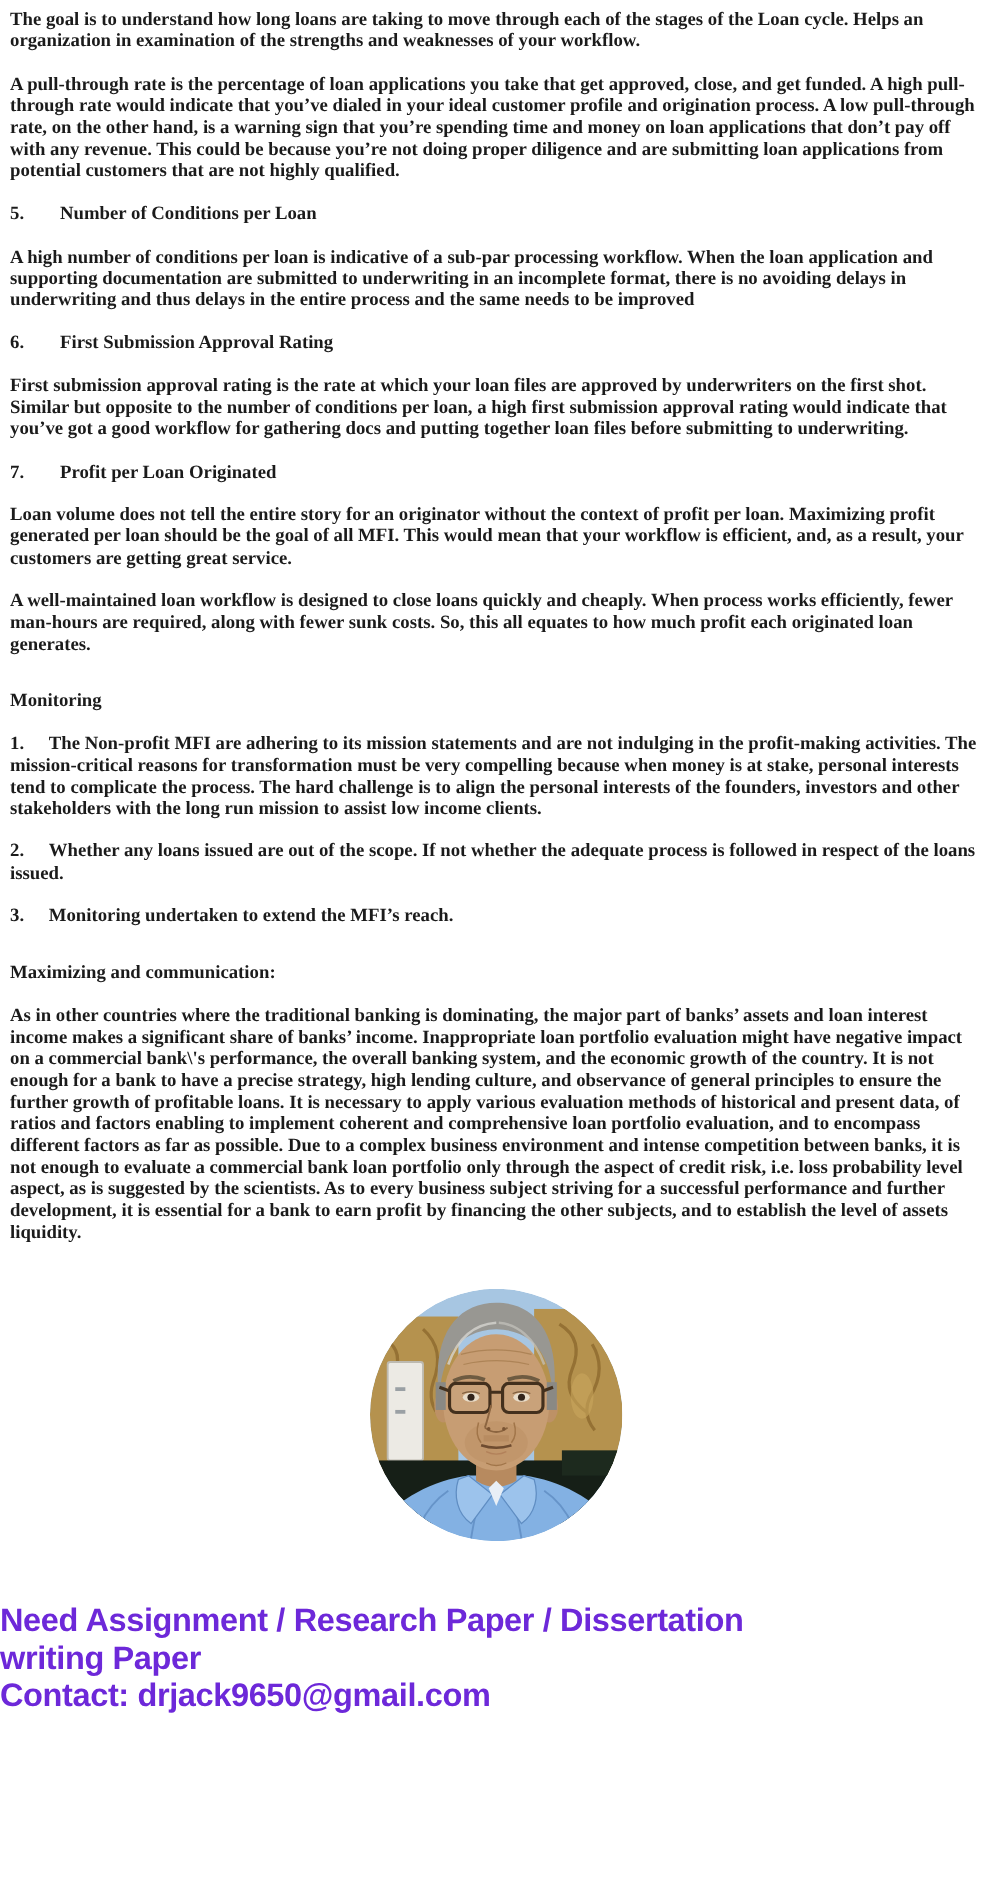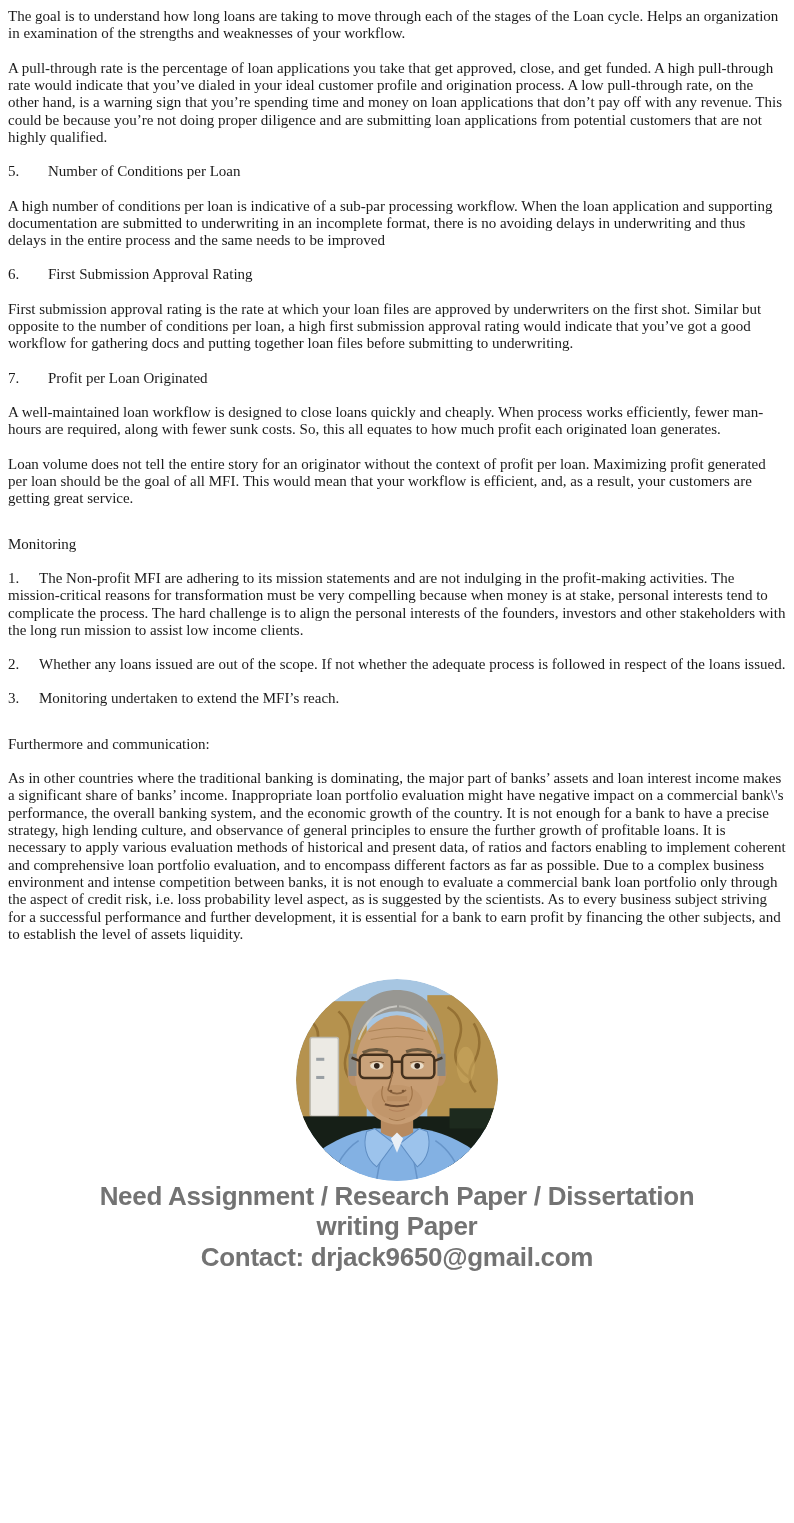--- a/index.html
+++ b/index.html
@@ -7,68 +7,68 @@
     width: 794px; height: 1523px;
     background: #ffffff;
     color: #1b1b1b;
     font-family: "Liberation Serif", serif;
     font-size: 15px;
     line-height: 1.155;
     overflow: hidden;
     box-sizing: border-box;
   }
   .doc { padding: 8px 7px 0 8px; }
-  .doc p { margin: 0 0 17px 0; }
-  p.bold { font-weight: normal; margin-top: 28px; }
+  .doc p { margin: 0 0 17px 0; font-weight: bold; }
+  p.bold { font-weight: bold; margin-top: 28px; }
   .num { display: inline-block; }
   .num-h { width: 40px; }
   .num-li { width: 31px; }
 
   .photo {
     width: 202px; height: 202px;
     margin: 36px auto 0 auto;
     border-radius: 50%;
     overflow: hidden;
   }
   .photo svg { display: block; }
 
   .promo {
-    text-align: center;
+    margin-top: 48px;
     font-family: "Liberation Sans", sans-serif;
     font-weight: bold;
     font-size: 26px;
     line-height: 1.16;
     letter-spacing: -0.3px;
-    color: #737373;
+    color: #6d28d9;
   }
 </style>
 </head>
 <body>
 
 <div class="doc">
   <p>The goal is to understand how long loans are taking to move through each of the stages of the Loan cycle. Helps an organization in examination of the strengths and weaknesses of your workflow.</p>
   <p>A pull-through rate is the percentage of loan applications you take that get approved, close, and get funded. A high pull-through rate would indicate that you’ve dialed in your ideal customer profile and origination process. A low pull-through rate, on the other hand, is a warning sign that you’re spending time and money on loan applications that don’t pay off with any revenue. This could be because you’re not doing proper diligence and are submitting loan applications from potential customers that are not highly qualified.</p>
 
   <p><span class="num num-h">5.</span><span>Number of Conditions per Loan</span></p>
   <p>A high number of conditions per loan is indicative of a sub-par processing workflow. When the loan application and supporting documentation are submitted to underwriting in an incomplete format, there is no avoiding delays in underwriting and thus delays in the entire process and the same needs to be improved</p>
 
   <p><span class="num num-h">6.</span><span>First Submission Approval Rating</span></p>
   <p>First submission approval rating is the rate at which your loan files are approved by underwriters on the first shot. Similar but opposite to the number of conditions per loan, a high first submission approval rating would indicate that you’ve got a good workflow for gathering docs and putting together loan files before submitting to underwriting.</p>
 
   <p><span class="num num-h">7.</span><span>Profit per Loan Originated</span></p>
+  <p>Loan volume does not tell the entire story for an originator without the context of profit per loan. Maximizing profit generated per loan should be the goal of all MFI. This would mean that your workflow is efficient, and, as a result, your customers are getting great service.</p>
   <p>A well-maintained loan workflow is designed to close loans quickly and cheaply. When process works efficiently, fewer man-hours are required, along with fewer sunk costs. So, this all equates to how much profit each originated loan generates.</p>
-  <p>Loan volume does not tell the entire story for an originator without the context of profit per loan. Maximizing profit generated per loan should be the goal of all MFI. This would mean that your workflow is efficient, and, as a result, your customers are getting great service.</p>
 
   <p class="bold">Monitoring</p>
 
   <p><span class="num num-li">1.</span><span>The Non-profit MFI are adhering to its mission statements and are not indulging in the profit-making activities. The mission-critical reasons for transformation must be very compelling because when money is at stake, personal interests tend to complicate the process. The hard challenge is to align the personal interests of the founders, investors and other stakeholders with the long run mission to assist low income clients.</span></p>
   <p><span class="num num-li">2.</span><span>Whether any loans issued are out of the scope. If not whether the adequate process is followed in respect of the loans issued.</span></p>
   <p><span class="num num-li">3.</span><span>Monitoring undertaken to extend the MFI’s reach.</span></p>
 
-  <p class="bold">Furthermore and communication:</p>
+  <p class="bold">Maximizing and communication:</p>
   <p>As in other countries where the traditional banking is dominating, the major part of banks’ assets and loan interest income makes a significant share of banks’ income. Inappropriate loan portfolio evaluation might have negative impact on a commercial bank\'s performance, the overall banking system, and the economic growth of the country. It is not enough for a bank to have a precise strategy, high lending culture, and observance of general principles to ensure the further growth of profitable loans. It is necessary to apply various evaluation methods of historical and present data, of ratios and factors enabling to implement coherent and comprehensive loan portfolio evaluation, and to encompass different factors as far as possible. Due to a complex business environment and intense competition between banks, it is not enough to evaluate a commercial bank loan portfolio only through the aspect of credit risk, i.e. loss probability level aspect, as is suggested by the scientists. As to every business subject striving for a successful performance and further development, it is essential for a bank to earn profit by financing the other subjects, and to establish the level of assets liquidity.</p>
 </div>
 
 <div class="photo">
   <svg width="202" height="202" viewBox="0 0 200 200" xmlns="http://www.w3.org/2000/svg">
     <defs>
       <clipPath id="circ">
           <circle cx="100" cy="100" r="100"></circle>
         </clipPath>
     </defs>

